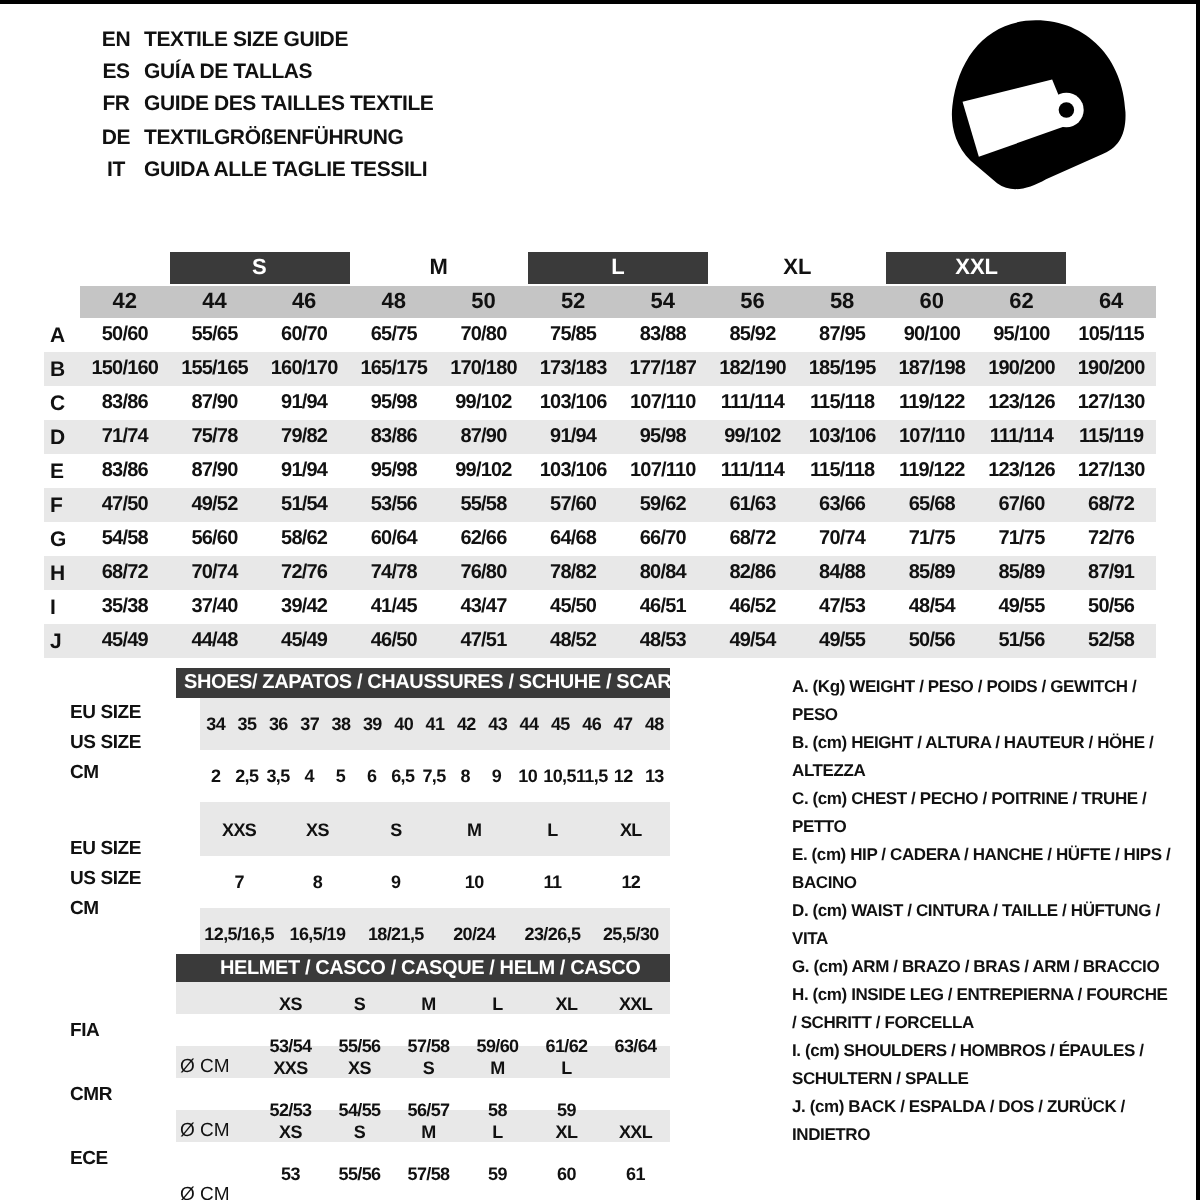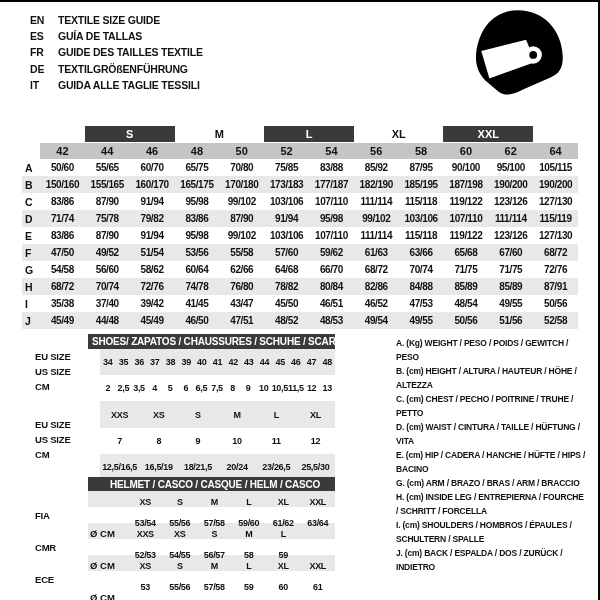--- a/index.html
+++ b/index.html
@@ -3,21 +3,21 @@
 <meta charset="utf-8">
 <style>
   * { margin:0; padding:0; box-sizing:border-box; }
   html,body { background:#fff; }
   .page {
     position:relative; width:600px; height:600px; background:#fff;
     font-family:"Liberation Sans", sans-serif; color:var(--text,#111);
     border-top:2px solid #000; border-right:2px solid #000; overflow:hidden;
   }
   
-  .langs { position:absolute; left:30px; top:10px; }
+  .langs { position:absolute; left:44px; top:10px;text-align:center; }
   .lang-row { display:flex; line-height:16.2px; font-size:10.5px; font-weight:bold; letter-spacing:-0.2px; }
   .lang-code { width:28px; }
   
   .helmet-ic { position:absolute; left:466px; top:3px; }
   
   .main-table { position:absolute; left:22px; top:124px; width:556px; }
   .groups-row { display:grid; grid-template-columns:18px repeat(12,1fr); height:16px; margin-bottom:1px; }
   .group { grid-row:1; display:flex; align-items:center; justify-content:center;
            font-weight:bold; font-size:11px; }
   .group.dark { background:var(--dark_bar,#3a3a3a); color:var(--bar_text,#fff); }
@@ -41,21 +41,21 @@
   .scell { text-align:center; font-size:9px; font-weight:bold; letter-spacing:-0.3px; }
   .shoes .side-labels, .gloves .side-labels { padding-top:15px; }
   .shoes .side-label, .gloves .side-label { height:15px; }
   .shoes { top:332px; } .gloves { top:400px; }
   .helm-sec { top:475px; }
   .helm-sec .side-labels { padding-top:14px; }
   .helm-sec .side-label { height:16px; }
   .helm-sec .bar { height:14px;padding-left:22px; }
   .hrow { display:grid; grid-template-columns:40px repeat(6,1fr); height:16px; align-items:center; }
   .hrow.gray { background:var(--stripe_gray,#e8e8e8); }
-  .hunit { font-size:9.5px; font-weight:bold; padding-left:2px;margin-top:21px; }
+  .hunit { font-size:9.5px; font-weight:normal; padding-left:2px;margin-top:21px; }
   
   .legend { position:absolute; left:396px; top:334px; width:192px; }
   .legend-item { font-size:8.5px; font-weight:bold; line-height:14px; letter-spacing:-0.2px; }
 </style>
 </head>
 <body>
 
 <div class="page">
 
   <div class="langs">
@@ -433,21 +433,21 @@
             <div class="scell">61</div>
           </div>
         </div>
     </div>
   </div>
 
   <div class="legend">
       <div class="legend-item">A. (Kg) WEIGHT / PESO / POIDS / GEWITCH / PESO</div>
       <div class="legend-item">B. (cm) HEIGHT / ALTURA / HAUTEUR / HÖHE / ALTEZZA</div>
       <div class="legend-item">C. (cm) CHEST / PECHO / POITRINE / TRUHE / PETTO</div>
+      <div class="legend-item">E. (cm) HIP / CADERA / HANCHE / HÜFTE / HIPS /  BACINO</div>
       <div class="legend-item">D. (cm) WAIST / CINTURA / TAILLE / HÜFTUNG / VITA</div>
-      <div class="legend-item">E. (cm) HIP / CADERA / HANCHE / HÜFTE / HIPS /  BACINO</div>
       <div class="legend-item">G. (cm) ARM  / BRAZO / BRAS / ARM / BRACCIO</div>
       <div class="legend-item">H. (cm) INSIDE LEG / ENTREPIERNA / FOURCHE / SCHRITT / FORCELLA</div>
       <div class="legend-item">I.  (cm) SHOULDERS / HOMBROS / ÉPAULES / SCHULTERN / SPALLE</div>
       <div class="legend-item">J. (cm) BACK / ESPALDA / DOS / ZURÜCK / INDIETRO</div>
     </div>
 
 </div>
 
 </body></html>

